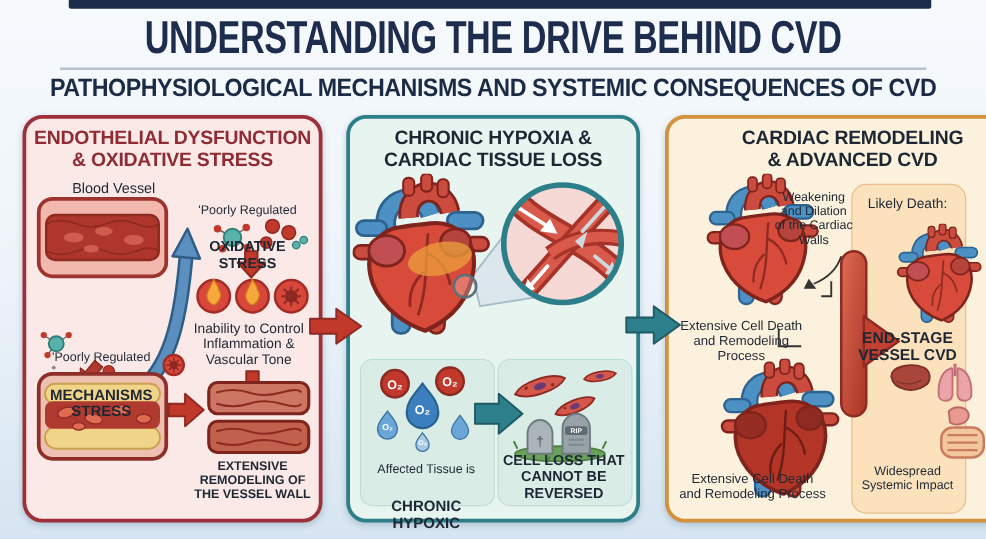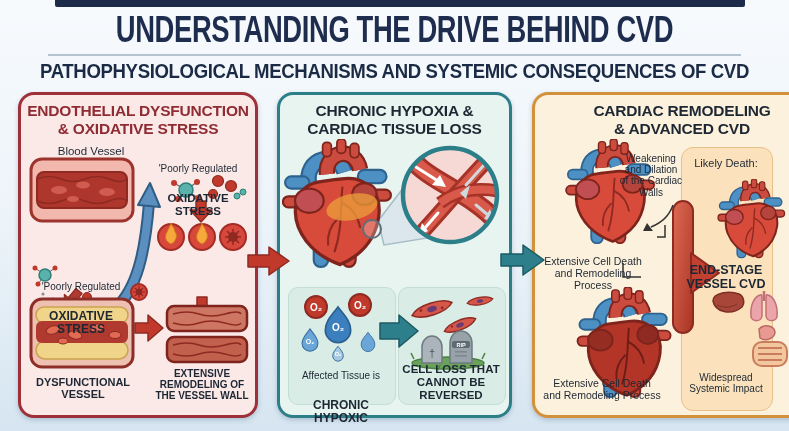--- a/index.html
+++ b/index.html
@@ -75,29 +75,30 @@
     <div class="panel-title">ENDOTHELIAL DYSFUNCTION
 &amp; OXIDATIVE STRESS</div>
 
     <div class="lab" style="left:18px;top:50px;width:104px;font-size:11.5px">Blood Vessel</div>
 
     <div class="lab" style="left:124px;top:50px;width:106px">
       <div class="xs">'Poorly Regulated</div>
       <div class="b" style="font-size:11.5px">OXIDATIVE STRESS</div>
     </div>
 
+    <div class="lab" style="left:124px;top:162px;width:108px;font-size:11px">Inability to Control
+Inflammation &amp;
+Vascular Tone</div>
 
     <div class="lab" style="left:8px;top:168px;width:104px">
       <div class="xs">'Poorly Regulated</div>
-      <div class="b" style="font-size:12px">OXIDATIVE
+      <div class="b" style="font-size:12px">MECHANISMS
 STRESS</div>
     </div>
 
-    <div class="lab b" style="left:12px;top:281px;width:100px;font-size:11px">DYSFUNCTIONAL
-VESSEL</div>
     <div class="lab b" style="left:128px;top:273px;width:106px;font-size:10px">EXTENSIVE
 REMODELING OF
 THE VESSEL WALL</div>
 
     <svg class="art" viewBox="0 0 234 320">
 
       <g>
         <rect x="10" y="64" width="102" height="62" rx="11" fill="#f2b8ae" stroke="#9c332c" stroke-width="3"></rect>
         <rect x="16" y="77" width="90" height="36" rx="7" fill="#ae362c" stroke="#8e2a22" stroke-width="2"></rect>
         <path d="M16,84 q12,-5 24,0 t24,0 t24,0 t18,0 M16,106 q12,5 24,0 t24,0 t24,0 t18,0" fill="none" stroke="#8e2a22" stroke-width="1.5"></path>

